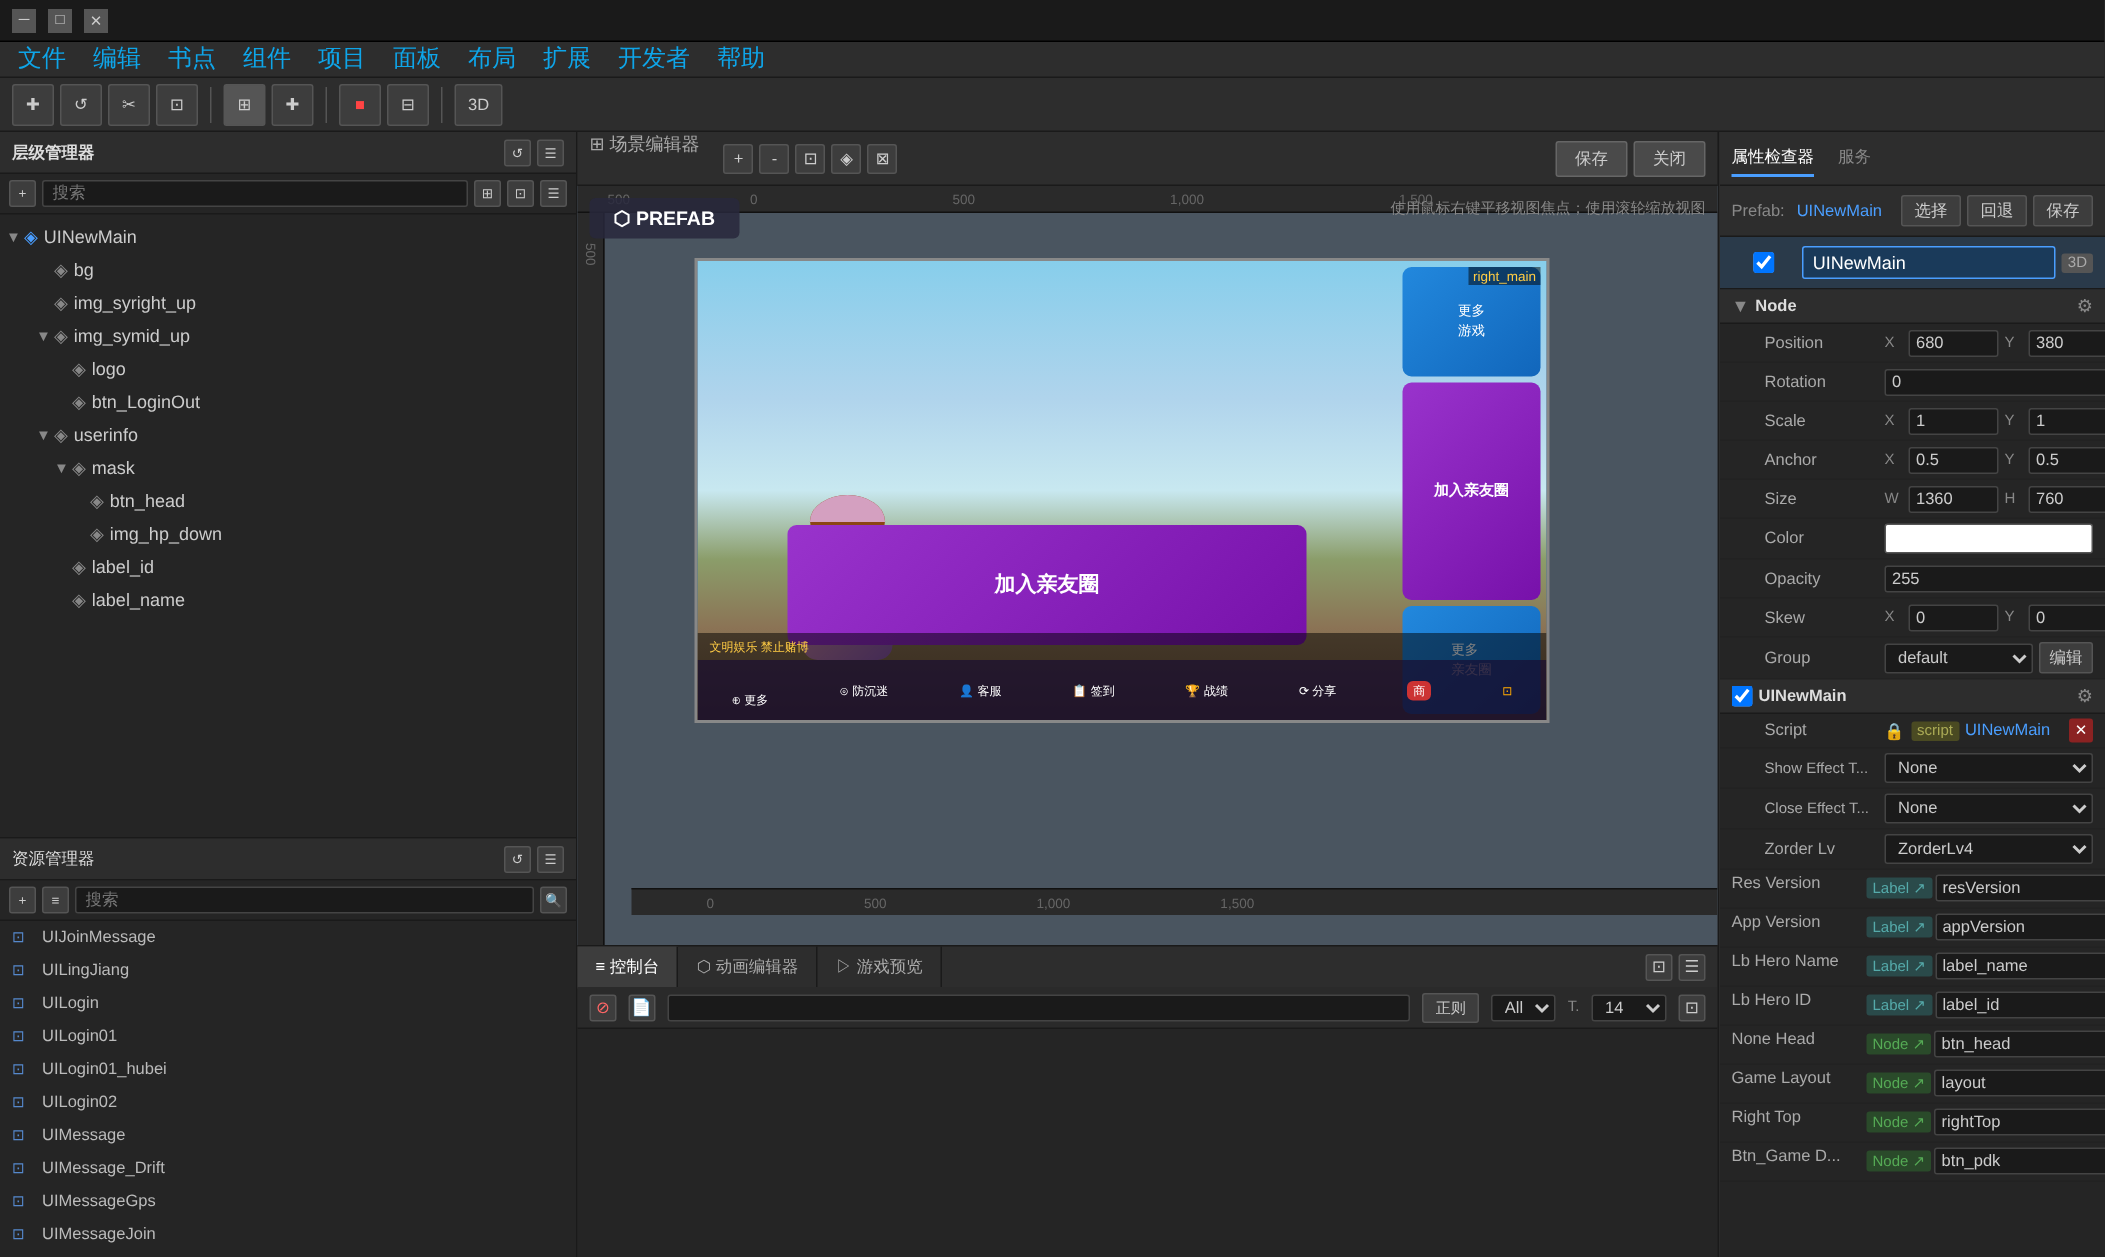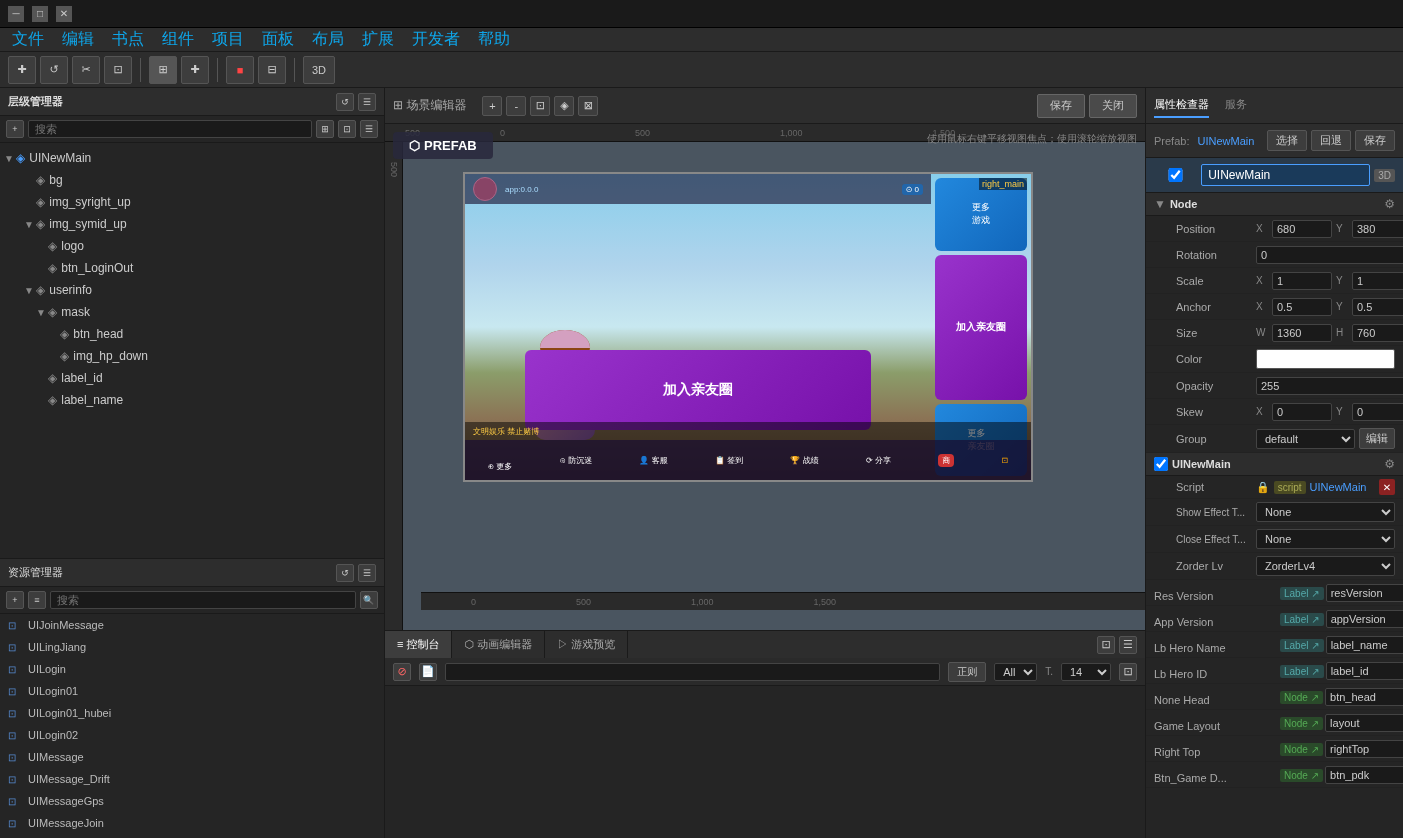--- a/index.html
+++ b/index.html
@@ -38,21 +38,21 @@
     .indent-3 { padding-left: 48px; }
 
     
     #asset-manager { width: 385px; background: #252525; border-right: 1px solid #1a1a1a; border-top: 1px solid #1a1a1a; display: flex; flex-direction: column; max-height: 240px; }
     #asset-header { background: #2d2d2d; height: 28px; display: flex; align-items: center; padding: 0 8px; border-bottom: 1px solid #1a1a1a; font-size: 11px; color: #aaa; justify-content: space-between; }
     #asset-search { padding: 4px 6px; display: flex; align-items: center; gap: 4px; border-bottom: 1px solid #1a1a1a; }
     #asset-search input { flex: 1; background: #1a1a1a; border: 1px solid #444; color: #ccc; padding: 2px 6px; font-size: 11px; border-radius: 2px; }
     #asset-list { flex: 1; overflow-y: auto; }
     .asset-item { display: flex; align-items: center; height: 22px; padding: 0 8px; cursor: pointer; font-size: 11px; color: #bbb; }
     .asset-item .asset-icon { width: 16px; margin-right: 4px; color: #5588cc; font-size: 10px; }
-    #scene-header { background: #2d2d2d; height: 36px; display: flex; align-items: center; padding: 0 8px; border-bottom: 1px solid #1a1a1a; gap: 8px; }
+    #scene-header { background: #2d2d2d; height: 36px; display: flex; padding: 0 8px; border-bottom: 1px solid #1a1a1a; gap: 8px; }
     .scene-btn { padding: 0 12px; height: 24px; background: #4a4a4a; border: 1px solid #666; color: #ccc; font-size: 11px; border-radius: 2px; cursor: pointer; }
 
     
     #properties { width: 258px; background: #252525; border-left: 1px solid #1a1a1a; display: flex; flex-direction: column; overflow-y: auto; }
     #props-header { background: #2d2d2d; height: 36px; display: flex; align-items: center; padding: 0 8px; border-bottom: 1px solid #1a1a1a; gap: 8px; font-size: 11px; color: #aaa; }
     #props-tabs { display: flex; gap: 16px; flex: 1; }
     .props-tab { cursor: pointer; padding: 4px 0; color: #888; }
     .props-tab.active { color: #fff; border-bottom: 2px solid #4a9eff; }
 
     
@@ -87,21 +87,21 @@
 
     .script-row { display: flex; align-items: center; padding: 3px 8px; border-bottom: 1px solid #222; }
     .script-badge { background: #4a4a22; color: #aaaa55; font-size: 10px; padding: 1px 4px; border-radius: 2px; }
     .script-link { color: #4a9eff; font-size: 11px; flex: 1; margin-left: 4px; cursor: pointer; }
     .lock-icon { color: #888; margin-right: 4px; font-size: 11px; }
     .x-btn { background: #8b2222; border: none; color: #fff; width: 16px; height: 16px; border-radius: 2px; cursor: pointer; font-size: 10px; display: flex; align-items: center; justify-content: center; margin-left: 4px; }
 
     .prop-select { background: #1a1a1a; border: 1px solid #444; color: #ccc; padding: 2px 4px; font-size: 11px; flex: 1; border-radius: 2px; }
     .prop-btn { padding: 2px 6px; background: #3d3d3d; border: 1px solid #555; color: #ccc; font-size: 11px; border-radius: 2px; cursor: pointer; }
 
-    .comp-field-row { display: flex; align-items: flex-end; padding: 3px 8px; border-bottom: 1px solid #222; min-height: 26px; gap: 36px; }
+    .comp-field-row { display: flex; align-items: flex-start; padding: 3px 8px; border-bottom: 1px solid #222; min-height: 26px; }
     .comp-field-label { width: 90px; color: #aaa; font-size: 11px; flex-shrink: 0; }
     .comp-field-value { flex: 1; display: flex; align-items: center; gap: 2px; }
     .node-badge { background: #2a4a2a; color: #55aa55; font-size: 10px; padding: 1px 4px; border-radius: 2px; }
     .label-badge { background: #2a4a4a; color: #55aaaa; font-size: 10px; padding: 1px 4px; border-radius: 2px; }
     .field-input { background: #1a1a1a; border: 1px solid #444; color: #ccc; padding: 2px 4px; font-size: 11px; flex: 1; border-radius: 2px; min-width: 0; }
 
     
     #left-panels { width: 385px; display: flex; flex-direction: column; }
 
     
@@ -341,25 +341,20 @@
             <div style="color:#fff;font-size:8px;text-align:center;cursor:pointer;margin-top:12px;">⊕ 更多</div>
             <div style="color:#fff;font-size:8px;text-align:center;cursor:pointer;">⊙ 防沉迷</div>
             <div style="color:#fff;font-size:8px;text-align:center;cursor:pointer;">👤 客服</div>
             <div style="color:#fff;font-size:8px;text-align:center;cursor:pointer;">📋 签到</div>
             <div style="color:#fff;font-size:8px;text-align:center;cursor:pointer;">🏆 战绩</div>
             <div style="color:#fff;font-size:8px;text-align:center;cursor:pointer;">⟳ 分享</div>
             <div style="background:#cc3333;border-radius:4px;padding:1px 4px;color:#fff;font-size:8px;cursor:pointer;">商</div>
             <div style="color:#ffaa00;font-size:8px;cursor:pointer;">⊡</div>
           </div>
 
-          <div style="position:absolute;top:0;left:0;right:100px;height:30px;background:rgba(20,10,40,0.6);display:flex;align-items:center;gap:8px;padding:0 8px;">
-            <div style="width:24px;height:24px;border-radius:50%;background:#884466;border:1px solid #aa6688;"></div>
-            <span style="color:#aaddff;font-size:8px;">app:0.0.0</span>
-            <div style="margin-left:auto;background:#2266aa;border-radius:3px;padding:1px 4px;color:#fff;font-size:8px;">⊙ 0</div>
-          </div>
 
           <div style="position:absolute;bottom:40px;left:0;right:0;height:18px;background:rgba(0,0,0,0.5);display:flex;align-items:center;padding:0 8px;">
             <span style="color:#ffcc44;font-size:8px;">文明娱乐 禁止赌博</span>
           </div>
         </div>
 
         <div style="position:absolute;bottom:0;left:18px;right:0;height:18px;background:#2a2a2a;border-top:1px solid #111;display:flex;align-items:center;padding-left:50px;gap:100px;">
           <span style="font-size:9px;color:#666;">0</span>
           <span style="font-size:9px;color:#666;">500</span>
           <span style="font-size:9px;color:#666;">1,000</span>

